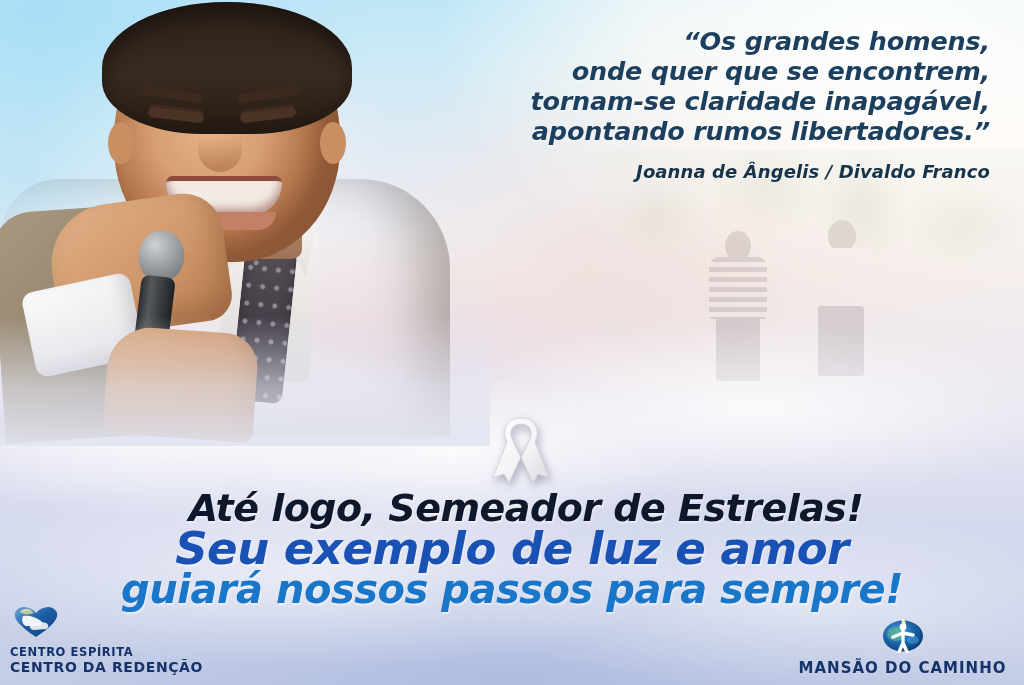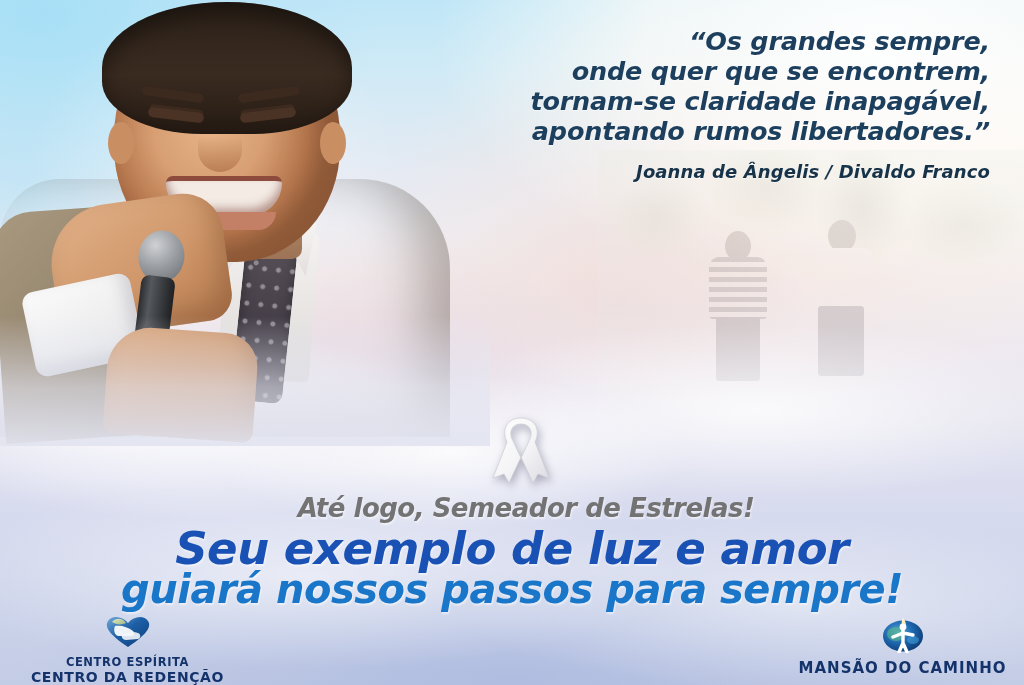--- a/index.html
+++ b/index.html
@@ -262,29 +262,29 @@
 
   
   #headline{
     position:absolute; left:0; right:0; top:487px; text-align:center;
   }
   .hl{
     font-family:"DejaVu Sans", sans-serif;
     font-style:italic; font-weight:bold;
     letter-spacing:-.5px; white-space:nowrap;
   }
-  #hl-1{ font-size:26px; line-height:42px; color:#737373;
+  #hl-1{ font-size:38px; line-height:42px; color:#0f172a;
          text-shadow:1px 2px 2px rgba(255,255,255,.5);padding-left:28px; }
   #hl-2{ font-size:45px; line-height:40px; color:#1a51b5;
          text-shadow:1px 2px 2px rgba(255,255,255,.5); }
   #hl-3{ font-size:40px; line-height:40px; color:#1a76c8;
          text-shadow:1px 2px 2px rgba(255,255,255,.5); }
 
   
-  #logo-left{ position:absolute; left:10px; bottom:0; width:235px; text-align:center; }
+  #logo-left{ position:absolute; left:10px; bottom:10px; width:235px; }
   #logo-right{ position:absolute; right:14px; bottom:8px; width:215px; text-align:center; }
   .logo-mark{ display:block; margin:0 auto 2px; }
   .logo-text{
     font-family:"DejaVu Sans", sans-serif;
     font-weight:bold; color:#15336b; letter-spacing:.6px;
   }
   #cer-line1{ font-size:11.5px; }
   #cer-line2{ font-size:14px; }
   #mdc-line1{ font-size:15px; letter-spacing:1px; }
 </style>
@@ -342,21 +342,21 @@
     <div class="cuff"></div>
     <div class="mic">
       <div class="ball"></div>
       <div class="body"></div>
     </div>
     <div class="hand2"></div>
     <div class="fade"></div>
   </div>
 
   <div id="quote-block">
-    <div class="quote-line">“Os grandes sempre,</div>
+    <div class="quote-line">“Os grandes homens,</div>
     <div class="quote-line">onde quer que se encontrem,</div>
     <div class="quote-line">tornam-se claridade inapagável,</div>
     <div class="quote-line">apontando rumos libertadores.”</div>
     <div id="quote-attrib">Joanna de Ângelis / Divaldo Franco</div>
   </div>
 
   <div id="ribbon">
     <svg width="68" height="78" viewBox="0 0 68 78">
       <defs>
         <linearGradient id="rg" x1="0" y1="0" x2="1" y2="1">

